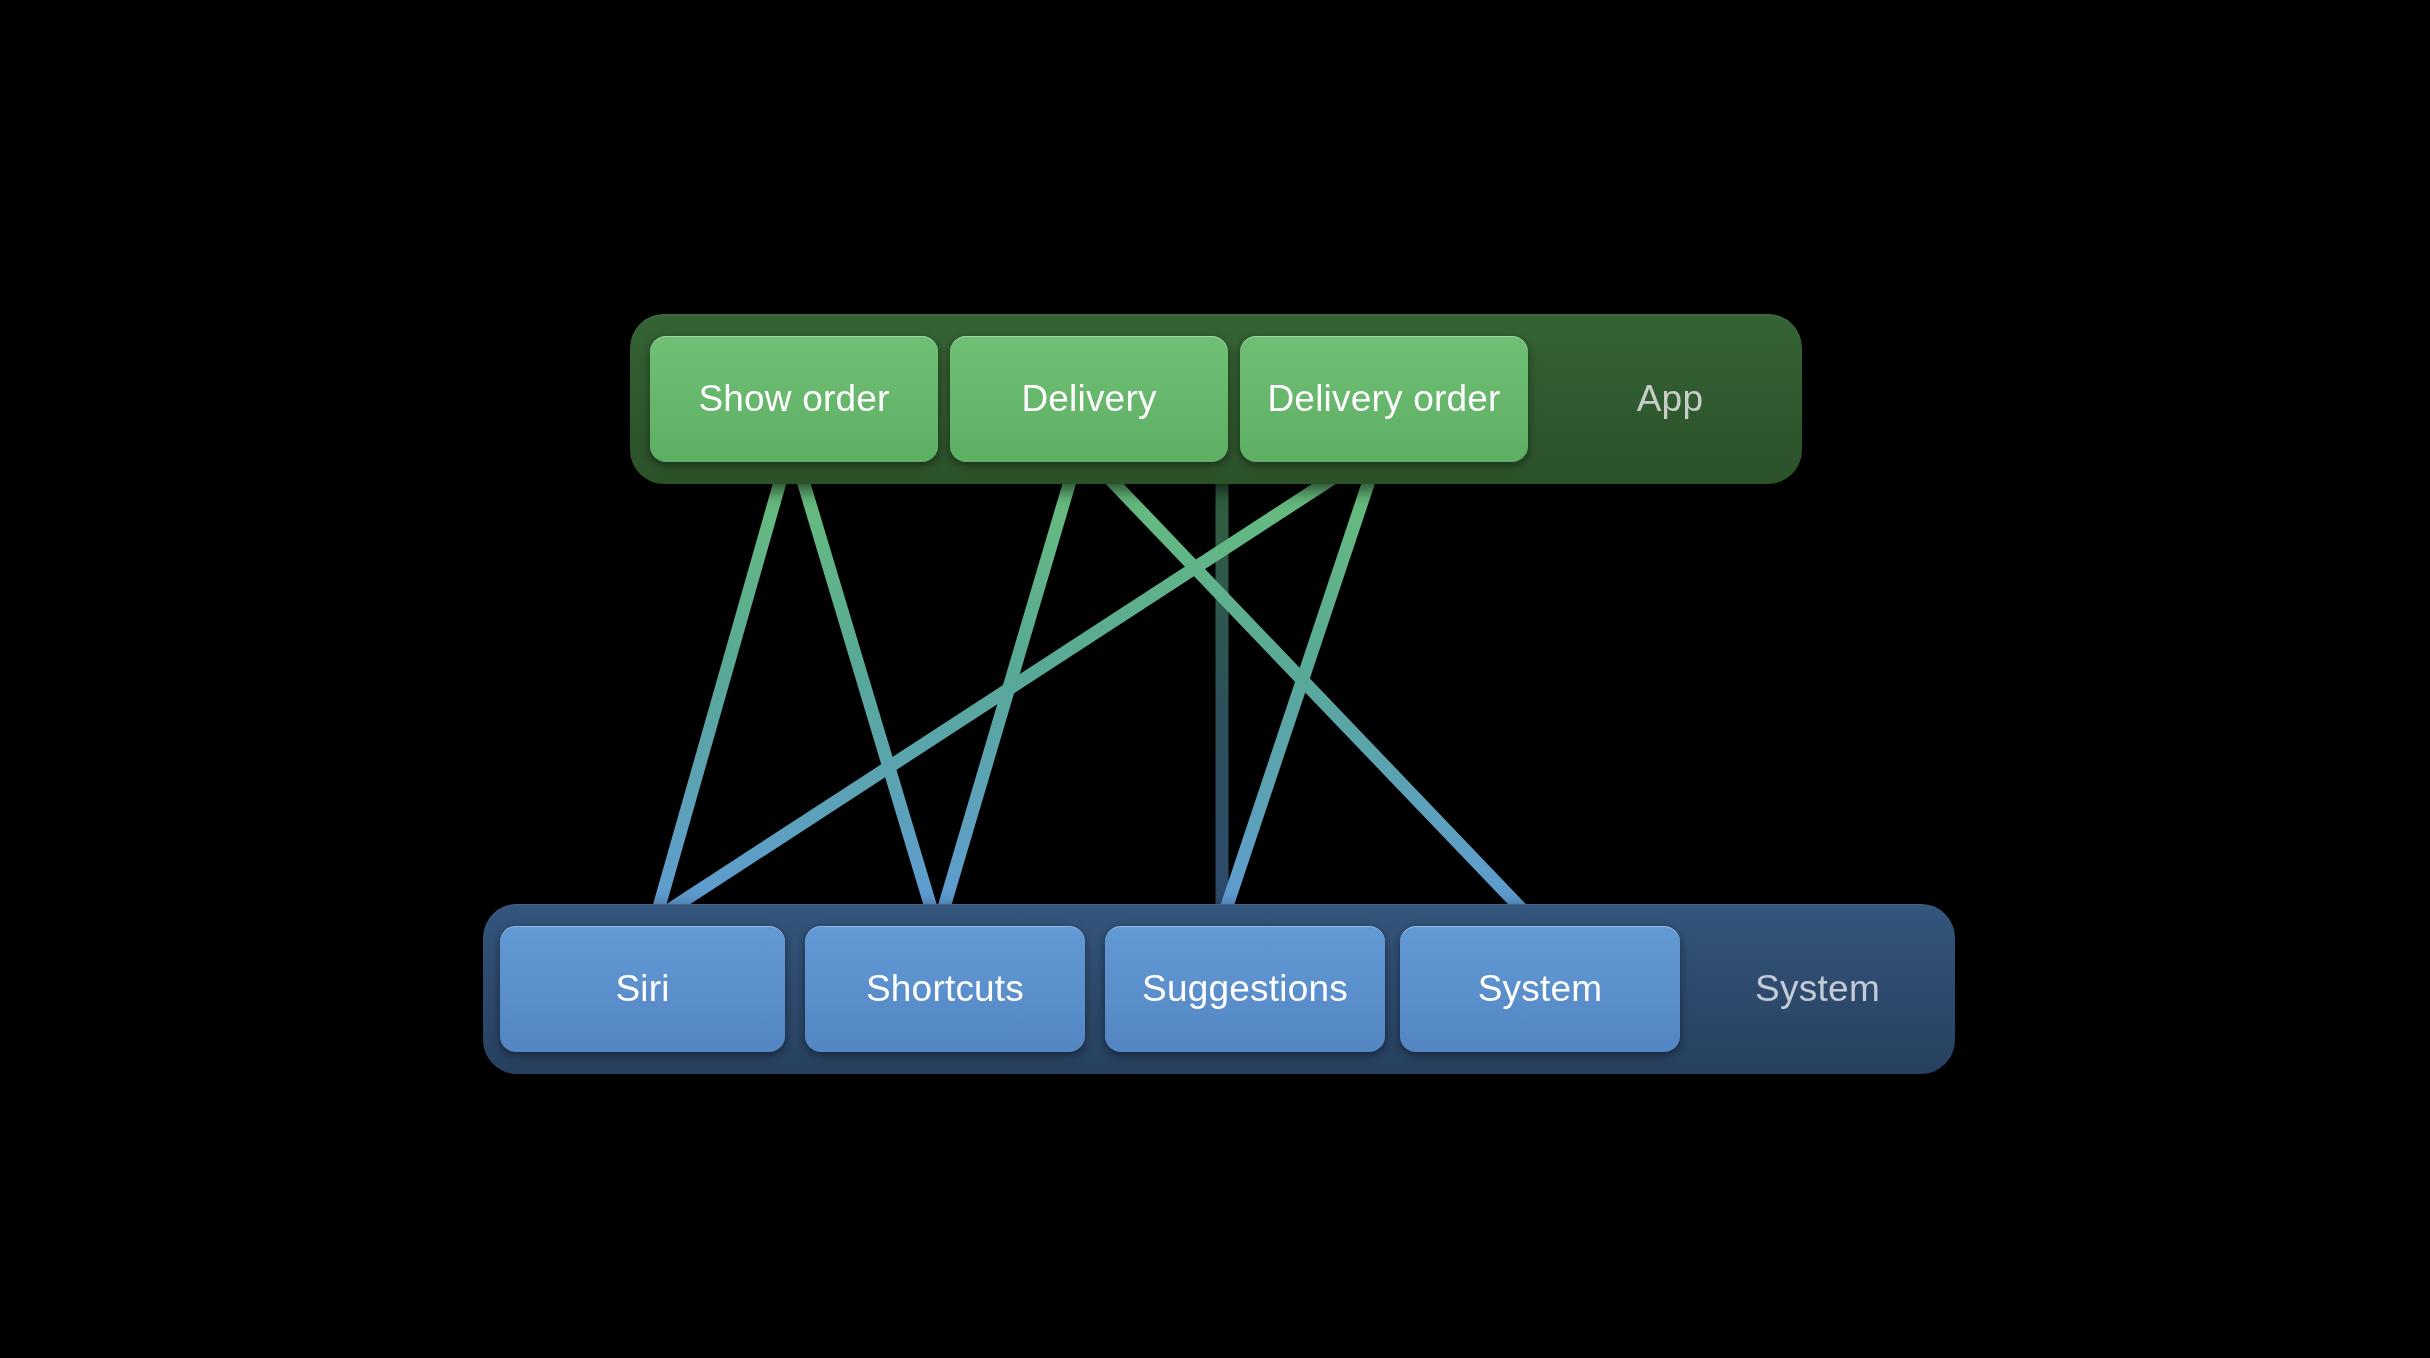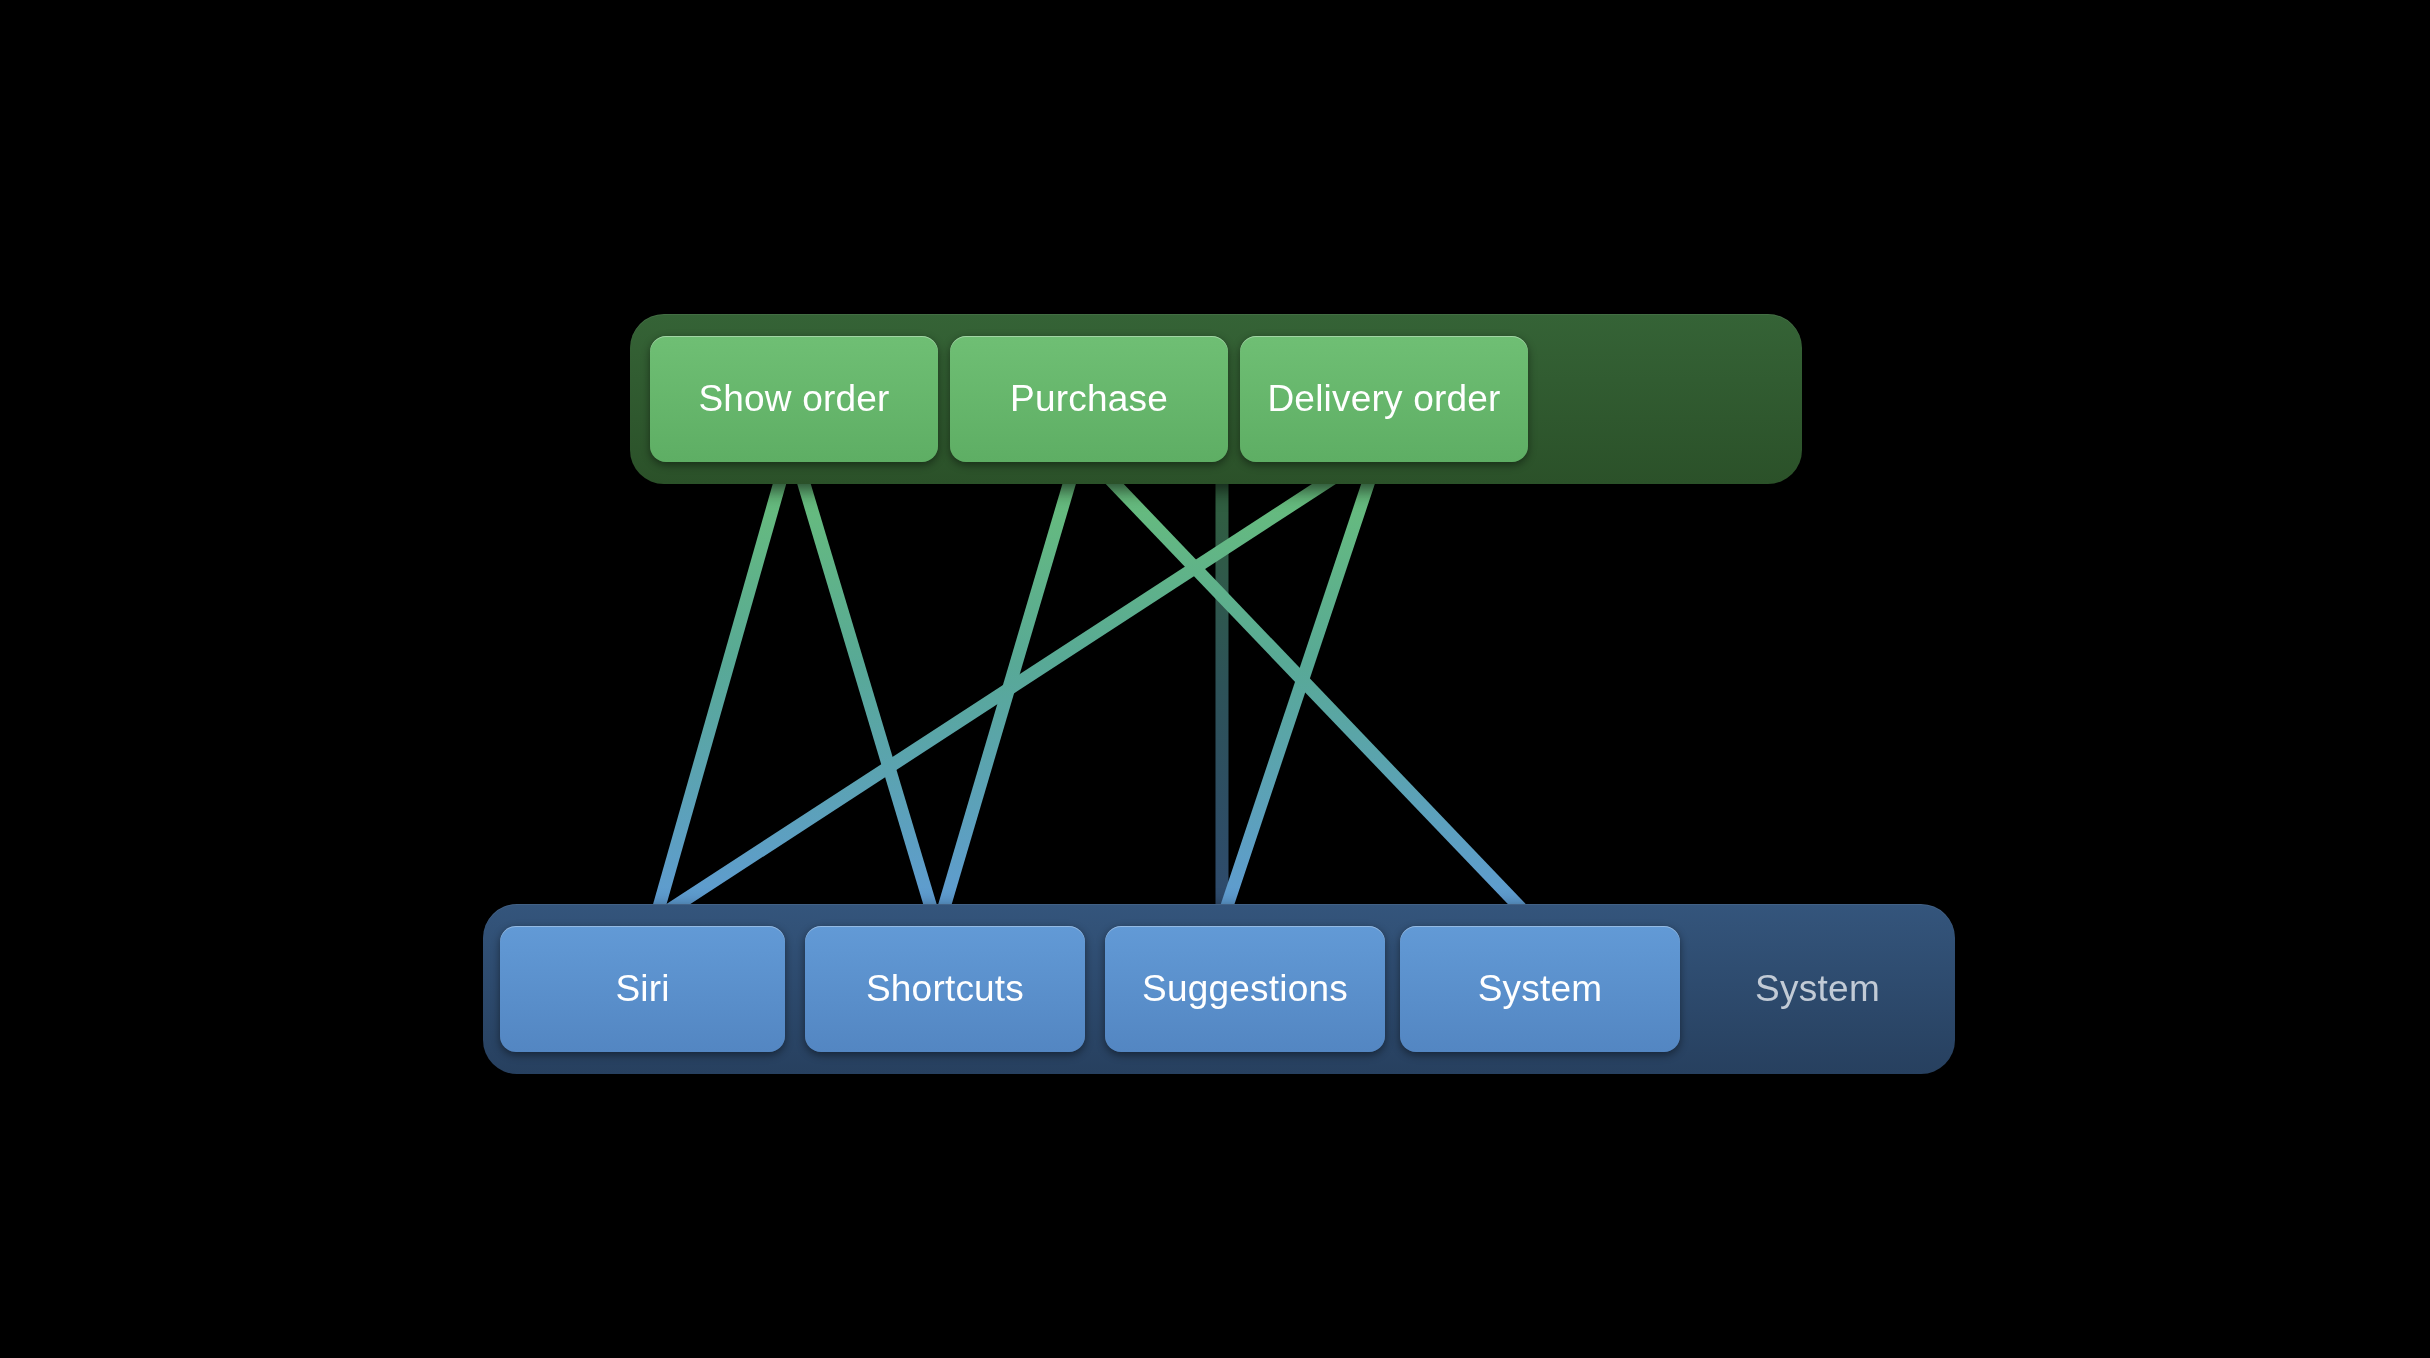--- a/index.html
+++ b/index.html
@@ -102,27 +102,30 @@
     <line x1="1370" y1="438" x2="660" y2="900" stroke="url(#gradActive)" stroke-width="13" stroke-linecap="butt"></line>
   </svg>
 
   <div class="group app">
 
     <div class="chip green" style="left:20px;width:288px;">
       <span>Show order</span>
     </div>
 
     <div class="chip green" style="left:320px;width:278px;">
-      <span>Purchase</span>
+      <span>Delivery</span>
     </div>
 
     <div class="chip green" style="left:610px;width:288px;">
       <span>Delivery order</span>
     </div>
 
+    <div class="group-label" style="left:908px;width:264px;">
+      <span>App</span>
+    </div>
   </div>
 
   <div class="group system">
 
     <div class="chip blue" style="left:17px;width:285px;">
       <span>Siri</span>
     </div>
 
     <div class="chip blue" style="left:322px;width:280px;">
       <span>Shortcuts</span>

